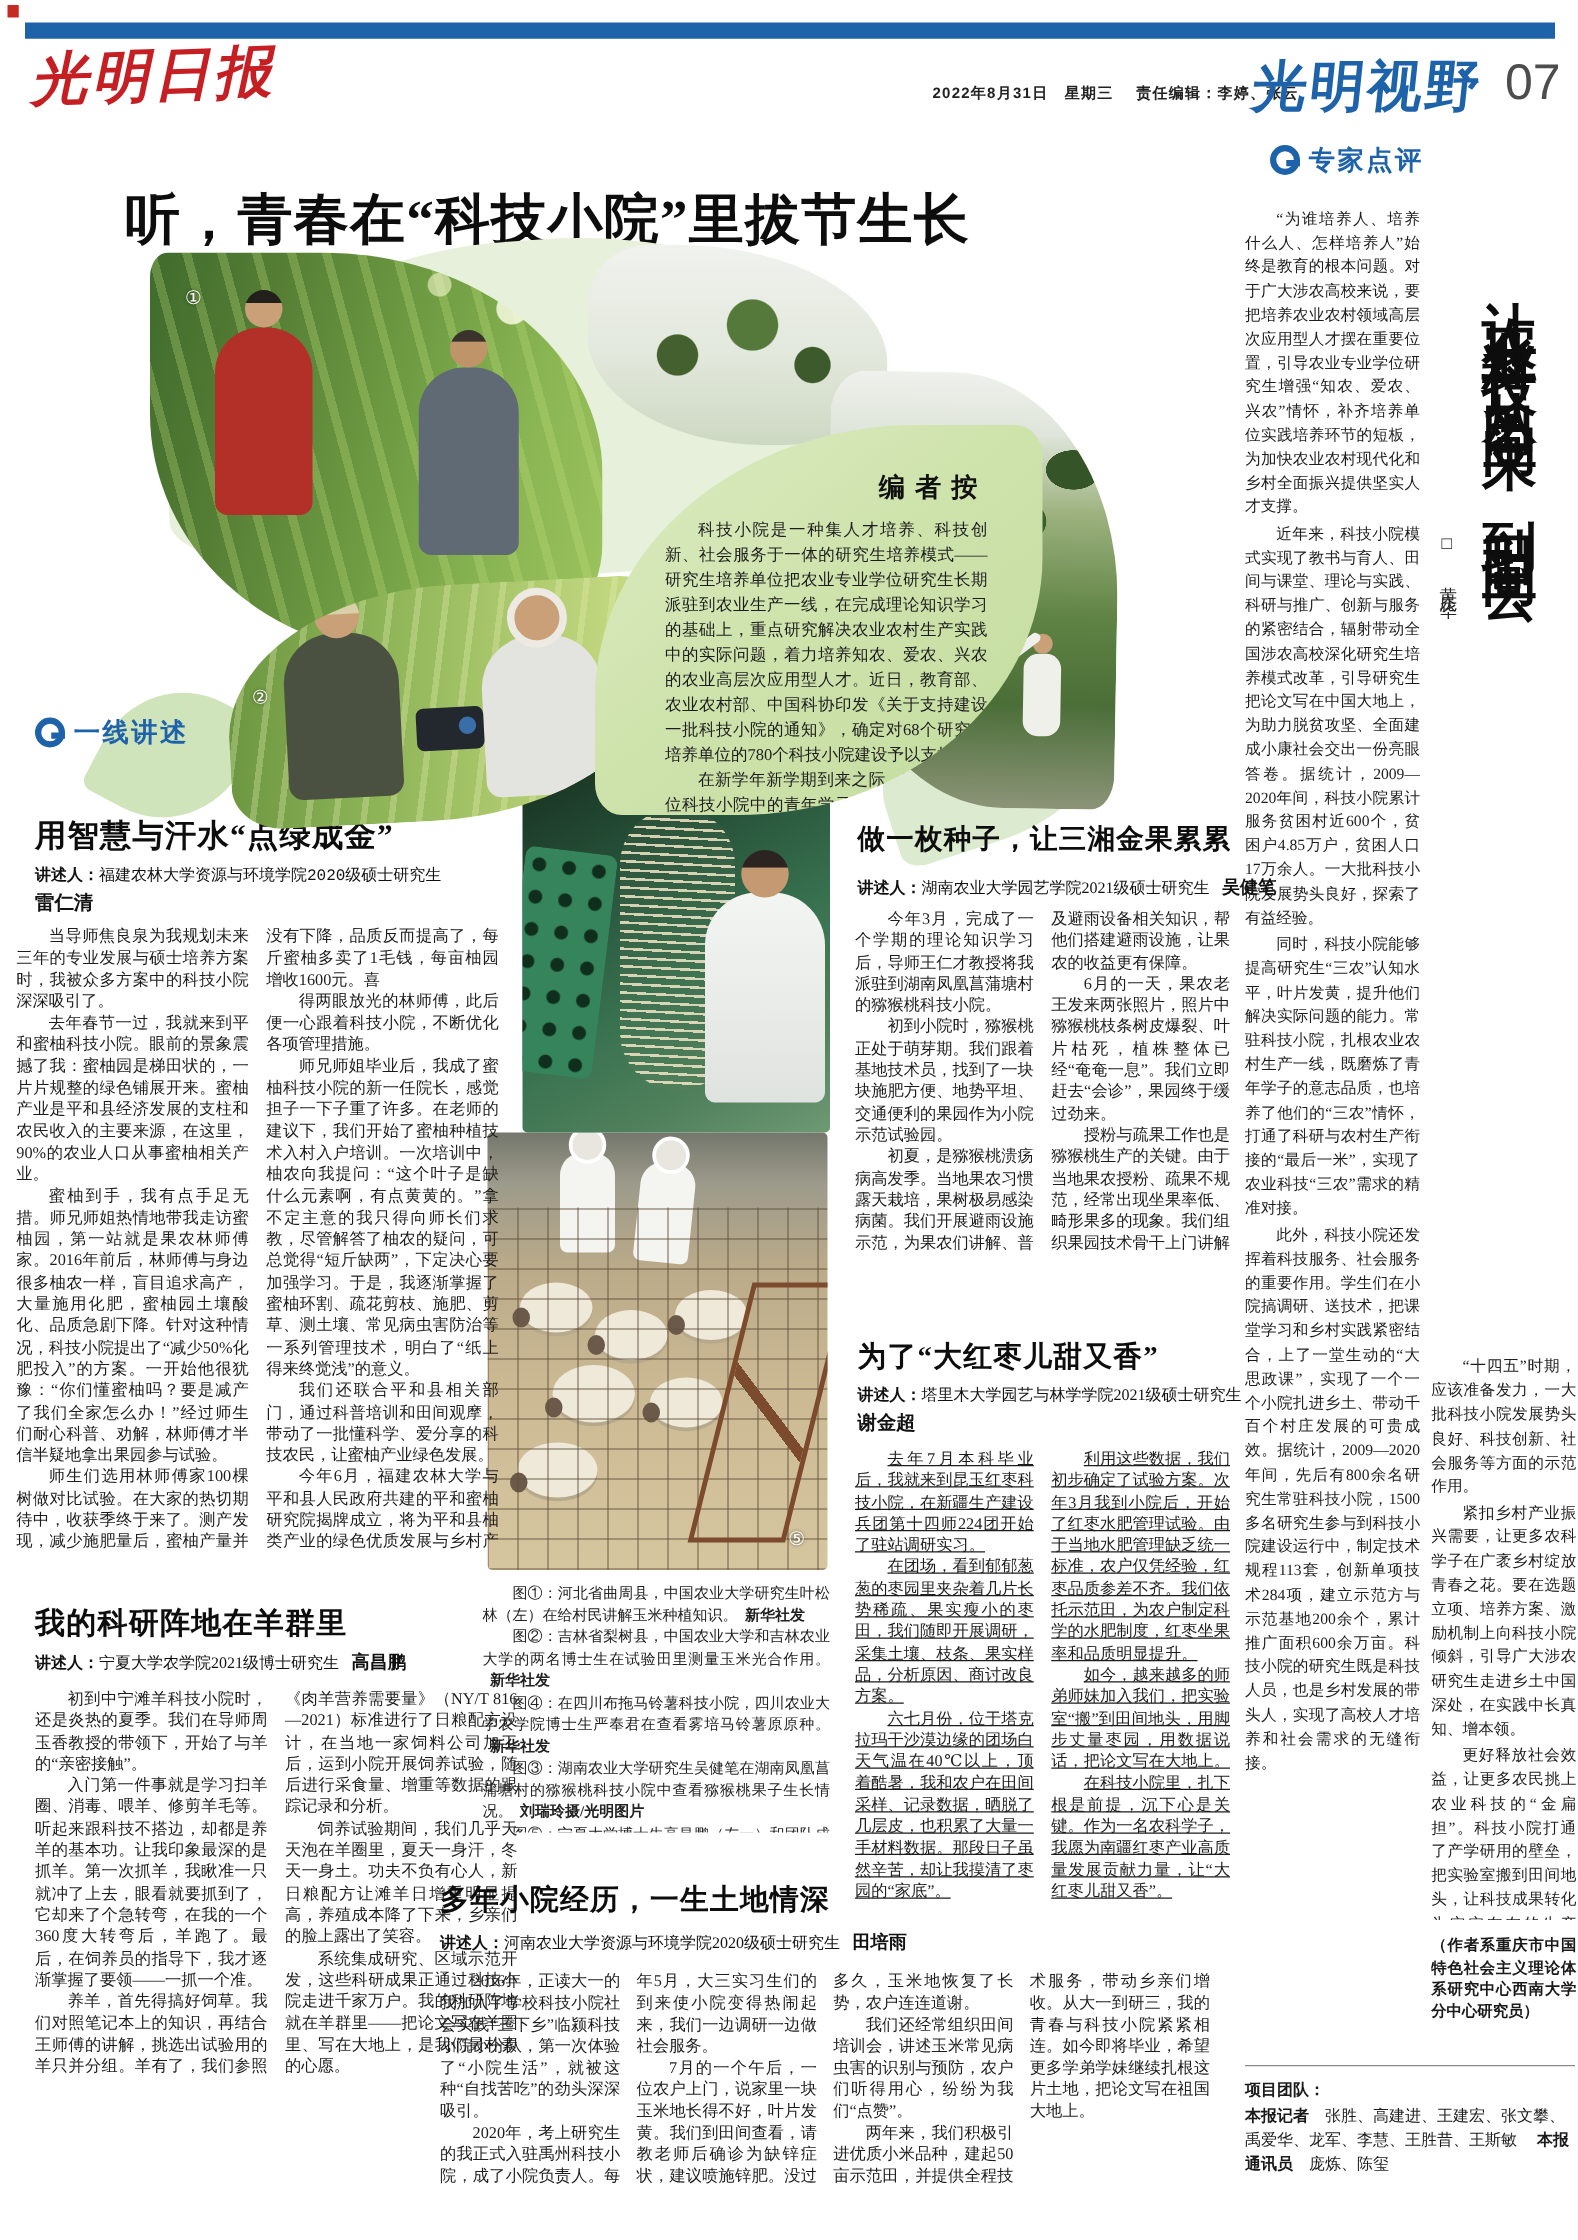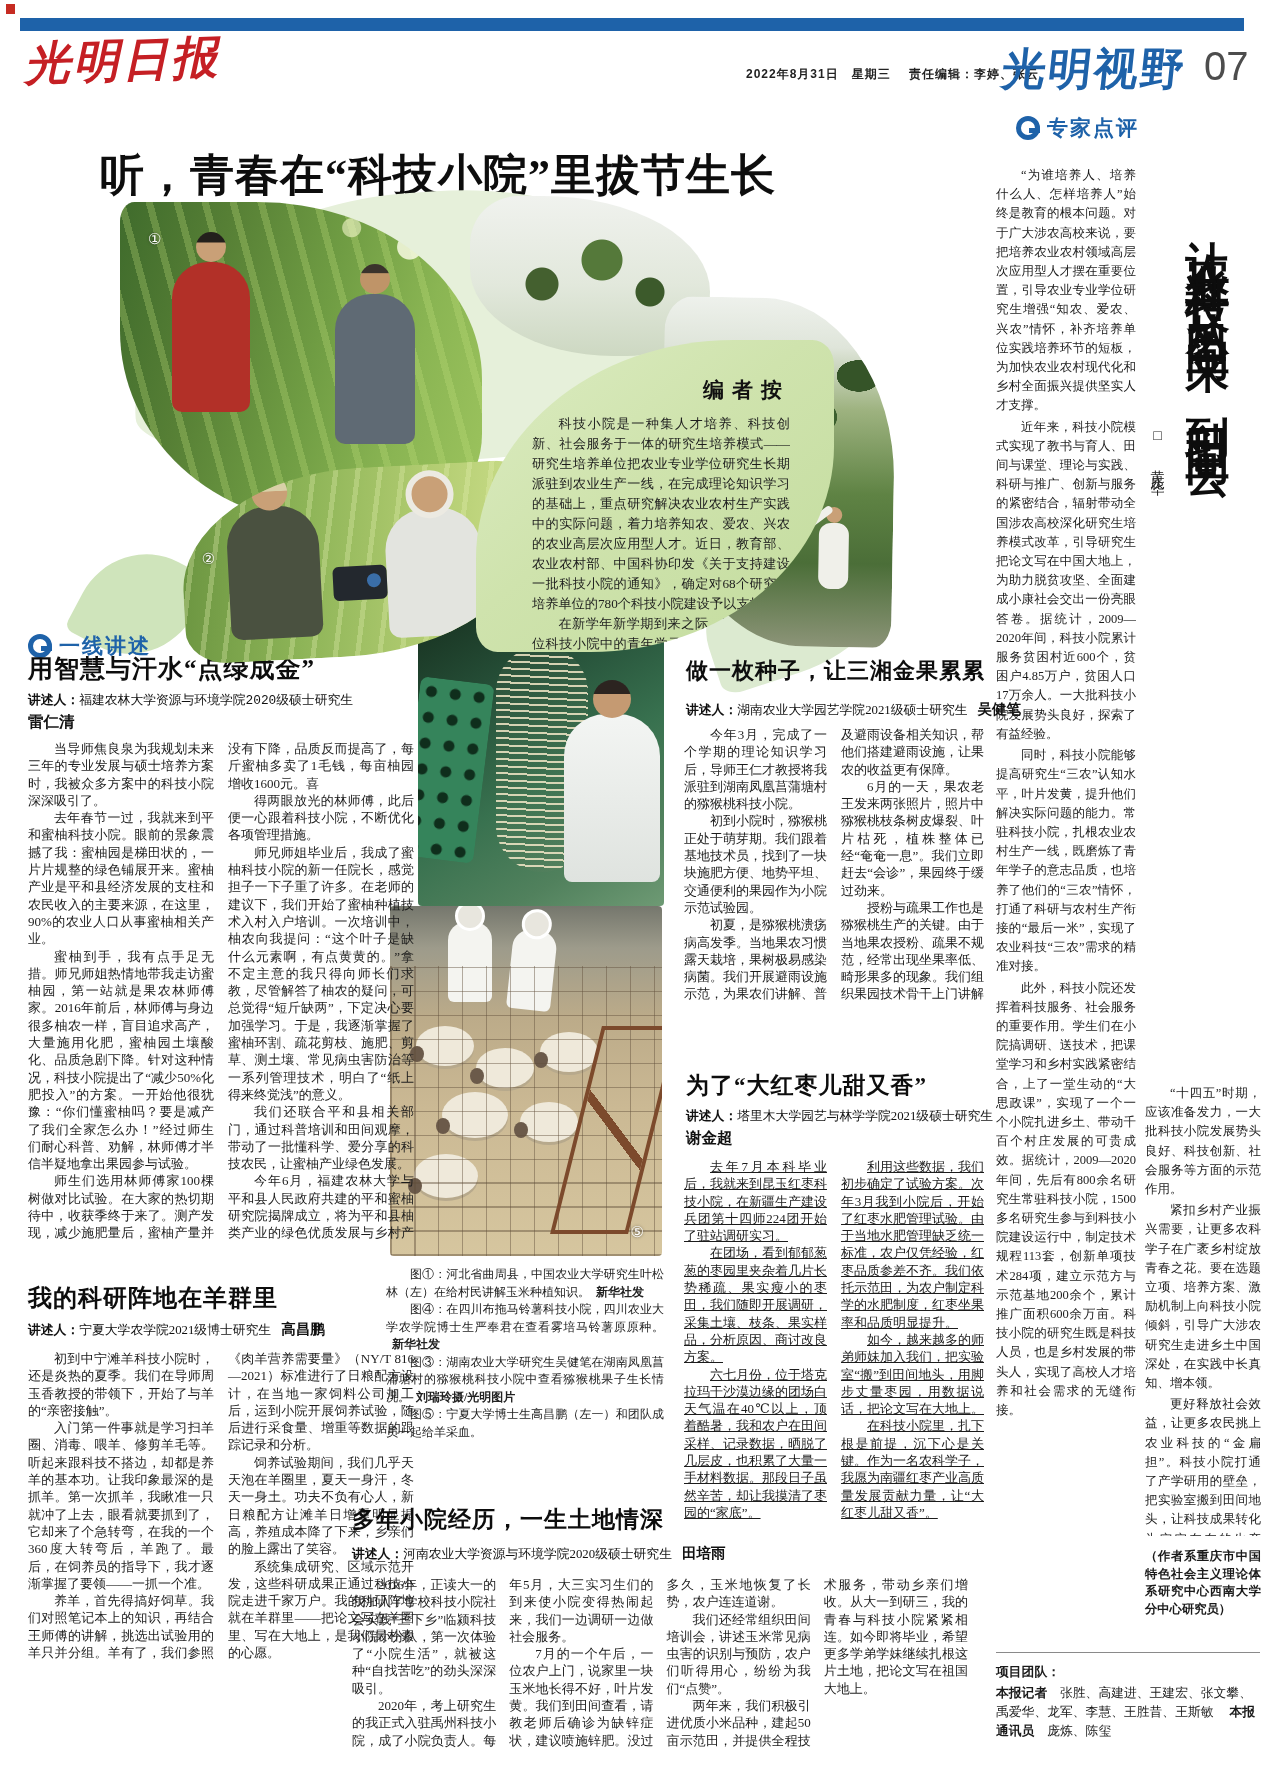--- a/index.html
+++ b/index.html
@@ -19,21 +19,21 @@
                  letter-spacing:2px;transform:skewX(-6deg);}
   .pageno{left:1204px;top:44px;font-size:40px;color:#4d4d4d;
           font-family:"Liberation Sans","DejaVu Sans",sans-serif;}
   
   .lead-headline{left:100px;top:146px;font-size:44px;font-weight:900;letter-spacing:1px;color:#0d0d0d;}
   
   .badge{display:flex;align-items:center;gap:7px;color:#1e62a9;font-weight:900;}
   .badge .txt{font-size:21px;letter-spacing:2px;}
   .g-icon{width:24px;height:24px;border:5px solid #1e62a9;border-radius:50%;box-sizing:border-box;position:relative;flex:none;}
   .g-icon::after{content:"";position:absolute;top:7px;right:-5px;width:11px;height:5px;background:#1e62a9;}
-  .badge-lecture{left:28px;top:632px;}
+  .badge-lecture{left:28px;top:572px;}
   .badge-expert{left:1016px;top:114px;}
   
   .leaf{position:absolute;overflow:hidden;}
   .deco1{left:130px;top:192px;width:600px;height:270px;background:#e6f0da;
          border-radius:50% 50% 45% 55%/80% 75% 20% 25%;transform:rotate(-4deg);}
   .deco2{left:700px;top:540px;width:195px;height:130px;background:#dcead0;
          border-radius:60% 10% 60% 10%;transform:rotate(-18deg);}
   .deco3{left:84px;top:548px;width:108px;height:112px;background:#cfe4bb;
          border-radius:65% 8% 65% 8%;transform:rotate(28deg);}
   .deco4{left:470px;top:196px;width:240px;height:160px;border-radius:20% 70% 35% 60%/30% 60% 40% 55%;
@@ -129,21 +129,21 @@
   .byline .auth{font-weight:900;font-size:14.5px;margin-left:10px;}
   .author-line{position:absolute;font-weight:900;font-size:15.5px;color:#111;}
   .b1{left:28px;top:692px;font-family:Liberation Mono, monospace;} .a1{left:28px;top:712px;}
   .b2{left:686px;top:700px;} 
   .b3{left:686px;top:1108px;} .a3{left:686px;top:1128px;}
   .b4{left:28px;top:1320px;}
   .b5{left:352px;top:1544px;}
   .body{position:absolute;font-size:13px;line-height:17.3px;overflow:hidden;color:#1c1c1c;}
   .cols2{column-count:2;column-gap:14px;}
   .cols4{column-count:4;column-gap:13px;}
-  .bd1{left:28px;top:740px;width:386px;height:518px;}
+  .bd1{left:13px;top:740px;width:386px;height:518px;}
   .bd2{left:684px;top:726px;width:300px;height:286px;}
   .bd3{left:684px;top:1158px;width:300px;height:486px;text-decoration:underline;}
   .bd4{left:28px;top:1350px;width:386px;height:432px;}
   .bd5{left:352px;top:1576px;width:616px;height:210px;}
   
   .exp-col-a{left:996px;top:166px;width:140px;height:1480px;overflow:hidden;font-size:12.5px;line-height:19.2px;color:#1c1c1c;}
   .exp-col-a p,.exp-col-b p{margin-bottom:2px;}
   .vert-headline{left:1178px;top:206px;height:870px;writing-mode:vertical-rl;font-size:44px;font-weight:900;
                  letter-spacing:12px;color:#0d0d0d;}
   .vert-author{left:1148px;top:428px;writing-mode:vertical-rl;font-size:14px;letter-spacing:6px;color:#222;}
@@ -223,20 +223,21 @@
   <div class="mesh"></div>
   <div class="rustframe"></div>
   <span class="photo-label" style="right:18px;bottom:16px">⑤</span>
 </div>
 
 <div class="abs captions">
   <div>
 
       <p><span>图①：河北省曲周县，中国农业大学研究生叶松林（左）在给村民讲解玉米种植知识。</span><span class="credit">新华社发</span></p>
 
+      <p><span>图②：吉林省梨树县，中国农业大学和吉林农业大学的两名博士生在试验田里测量玉米光合作用。</span><span class="credit">新华社发</span></p>
 
       <p><span>图④：在四川布拖马铃薯科技小院，四川农业大学农学院博士生严奉君在查看雾培马铃薯原原种。</span><span class="credit">新华社发</span></p>
 
       <p><span>图③：湖南农业大学研究生吴健笔在湖南凤凰菖蒲塘村的猕猴桃科技小院中查看猕猴桃果子生长情况。</span><span class="credit">刘瑞玲摄/光明图片</span></p>
 
       <p><span>图⑤：宁夏大学博士生高昌鹏（左一）和团队成员一起给羊采血。</span><span class="credit"></span></p>
     </div>
 
 </div>
 

